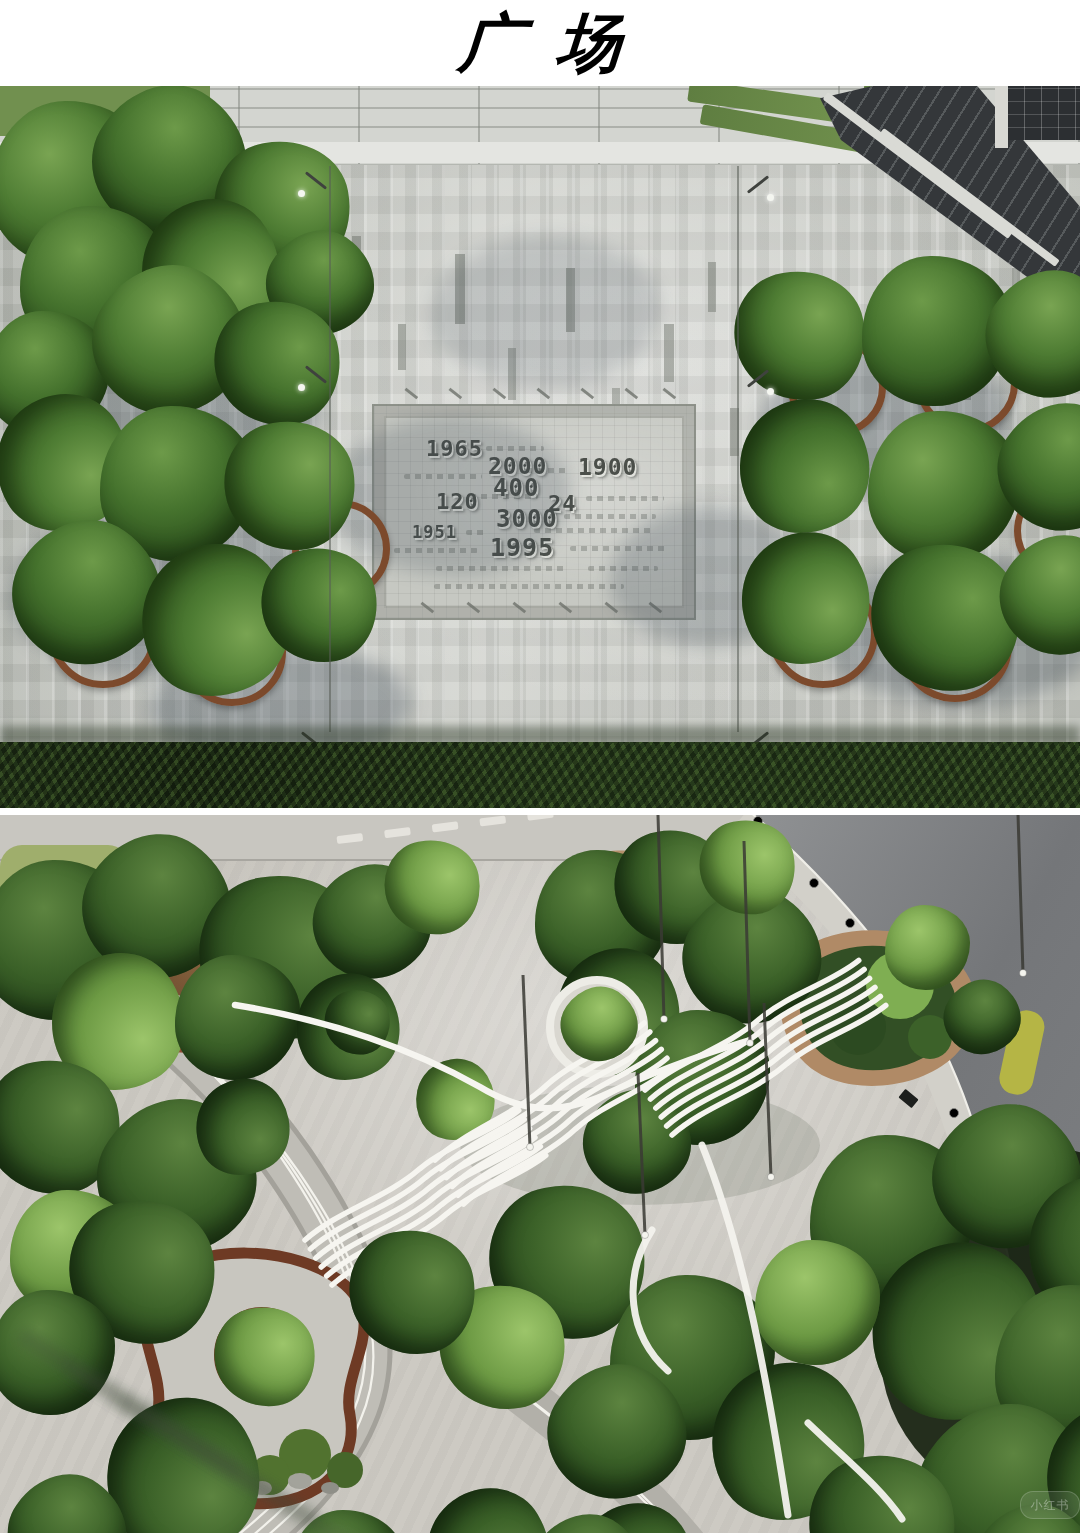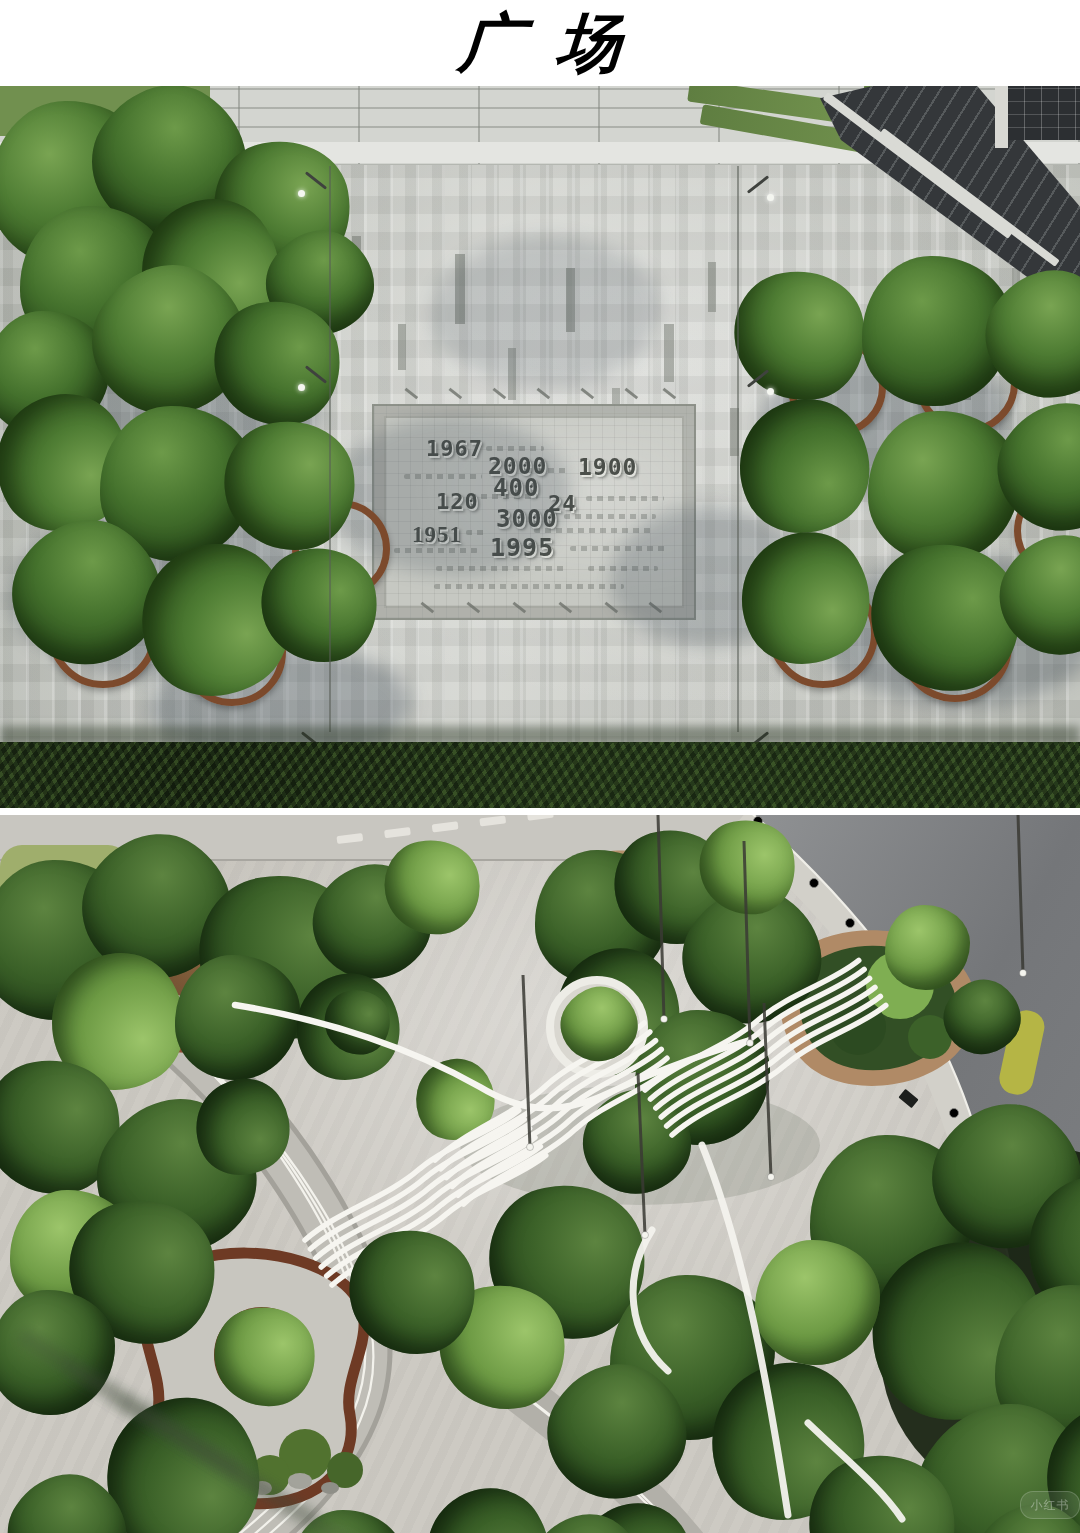--- a/index.html
+++ b/index.html
@@ -143,28 +143,28 @@
     <div class="abs grassStrip" style="left:688px;top:4px;width:152px;height:22px;transform:rotate(8deg);"></div>
     <div class="abs grassStrip" style="left:700px;top:34px;width:182px;height:20px;transform:rotate(10deg);"></div>
     <div class="abs grassStrip" style="left:862px;top:8px;width:120px;height:18px;transform:rotate(12deg);"></div>
     <div id="p1stairs" class="abs"></div>
     <div class="abs beam" style="left:828px;top:6px;width:232px;height:9px;"></div>
     <div class="abs beam" style="left:884px;top:42px;width:220px;height:8px;"></div>
     <div id="p1building" class="abs"></div>
     <div id="p1wallEdge" class="abs"></div>
 
     <div id="inscription" class="abs">
-      <span class="num" style="left:52px;top:30px;font-size:22px;">1967</span>
+      <span class="num" style="left:52px;top:30px;font-size:22px;">1965</span>
       <span class="num" style="left:114px;top:47px;font-size:23px;">2000</span>
       <span class="num" style="left:204px;top:48px;font-size:23px;">1900</span>
       <span class="num" style="left:119px;top:68px;font-size:24px;">400</span>
       <span class="num" style="left:62px;top:83px;font-size:22px;">120</span>
       <span class="num" style="left:174px;top:85px;font-size:22px;">24</span>
       <span class="num" style="left:122px;top:99px;font-size:24px;">3000</span>
-      <span class="num" style="left:38px;top:116px;font-size:23px;font-family:Liberation Serif, serif;">1951</span>
+      <span class="num" style="left:38px;top:116px;font-size:17px;">1951</span>
       <span class="num" style="left:116px;top:127px;font-size:25px;">1995</span>
       <div class="erow" style="left:112px;top:40px;width:58px;"></div>
       <div class="erow" style="left:30px;top:68px;width:78px;"></div>
       <div class="erow" style="left:152px;top:62px;width:44px;"></div>
       <div class="erow" style="left:96px;top:88px;width:68px;"></div>
       <div class="erow" style="left:212px;top:90px;width:78px;"></div>
       <div class="erow" style="left:190px;top:108px;width:92px;"></div>
       <div class="erow" style="left:92px;top:124px;width:20px;"></div>
       <div class="erow" style="left:160px;top:122px;width:120px;"></div>
       <div class="erow" style="left:20px;top:142px;width:84px;"></div>

